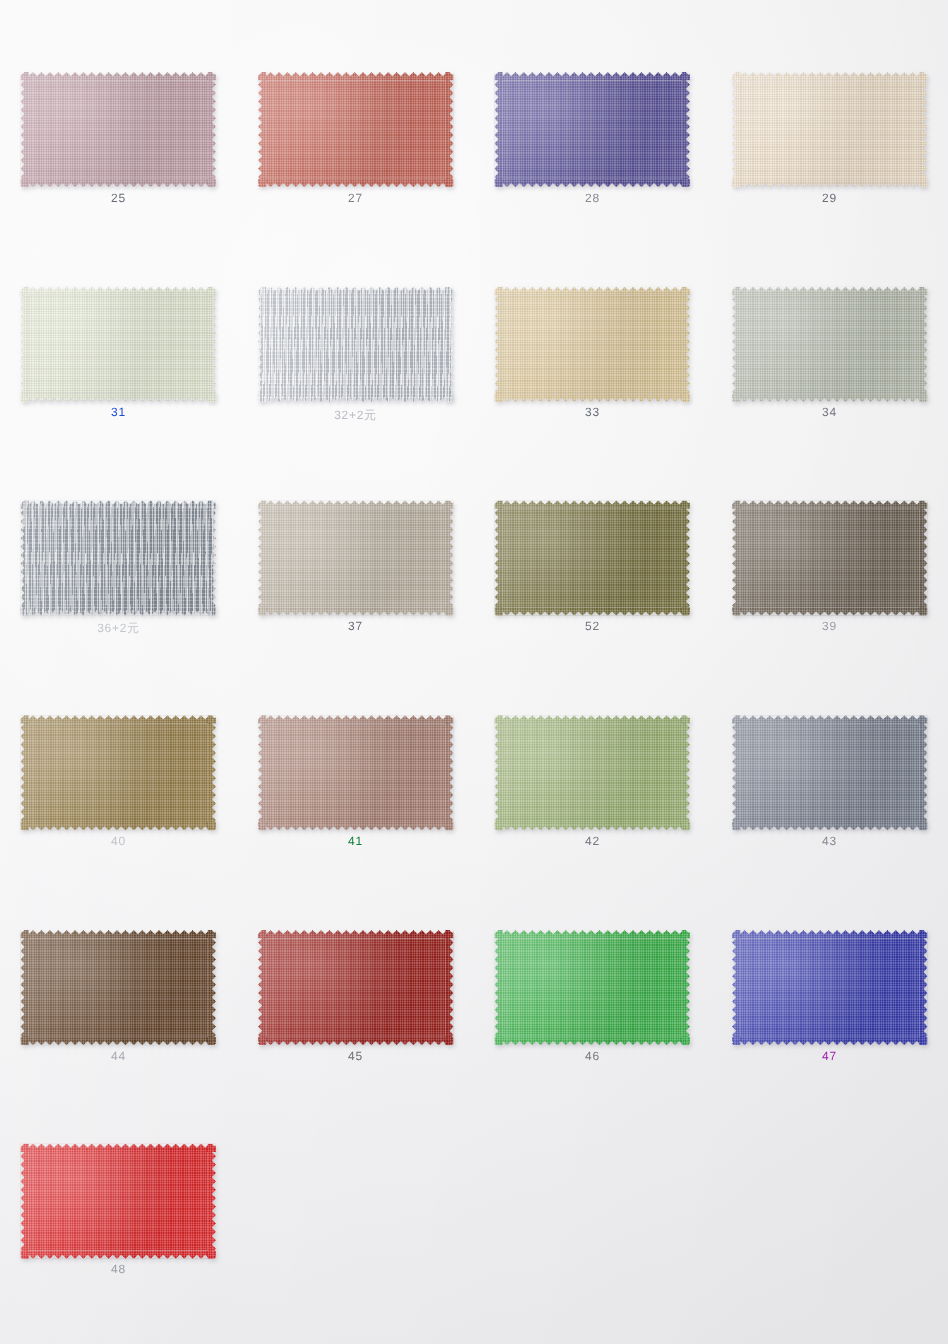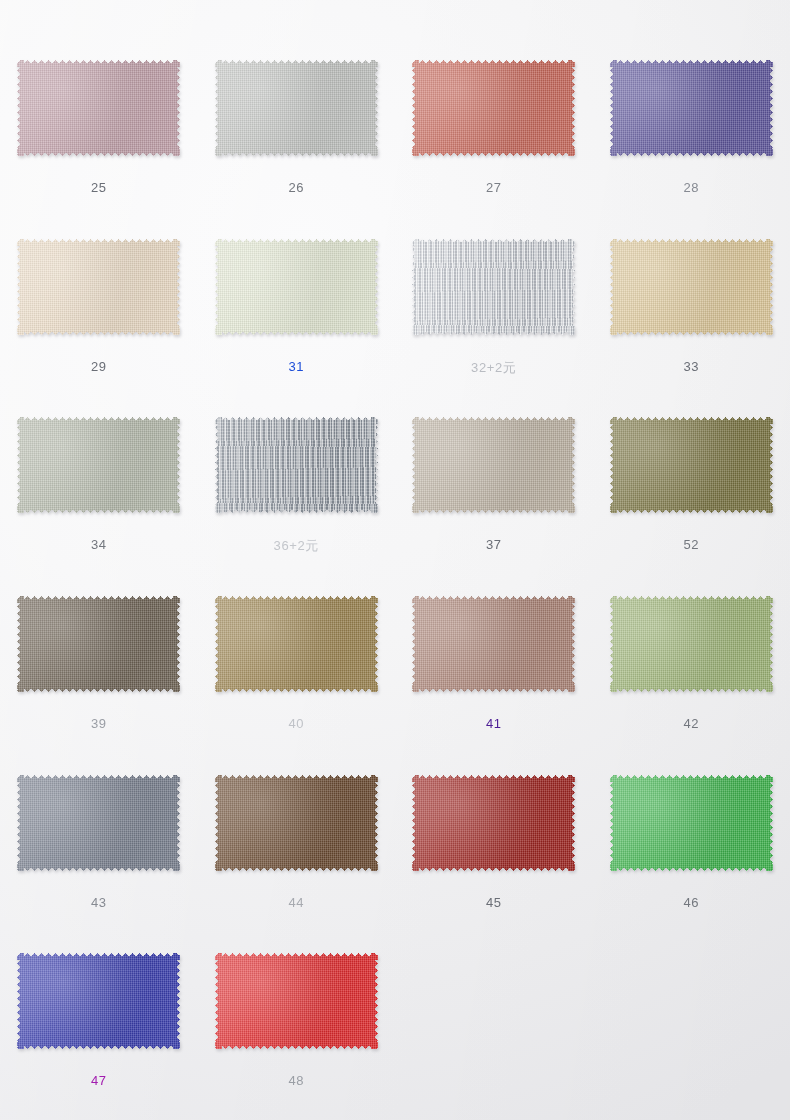--- a/index.html
+++ b/index.html
@@ -94,22 +94,22 @@
     opacity:.9;
   }
   .swatch.heather::after{
     background:
       repeating-linear-gradient(88deg, rgba(255,255,255,0.42) 0 2px, rgba(255,255,255,0) 2px 6px),
       linear-gradient(100deg, rgba(255,255,255,0.22) 0%, rgba(0,0,0,0.05) 70%, rgba(0,0,0,0.02) 100%);
   }
 
   
   .label{
-    margin-top:24px;
-    font-size:13px;
+    margin-top:4px;
+    font-size:10px;
     letter-spacing:0.6px;
     color:#6d7178;
     font-family:"Liberation Sans","DejaVu Sans",sans-serif;
     white-space:nowrap;
     user-select:none;
   }
 </style>
 </head>
 <body>
 
@@ -117,26 +117,20 @@
 
 <div id="grid">
     <div class="cell">
       <div class="swatch-wrap">
         <div class="swatch" style="background-color: rgb(195, 162, 171);"></div>
       </div>
       <div class="label" style="color: rgb(106, 110, 118);">25</div>
     </div>
     <div class="cell">
       <div class="swatch-wrap">
-        <div class="swatch" style="background-color: rgb(195, 197, 194);"></div>
-      </div>
-      <div class="label" style="color: rgb(115, 119, 126);">26</div>
-    </div>
-    <div class="cell">
-      <div class="swatch-wrap">
         <div class="swatch" style="background-color: rgb(201, 105, 92);"></div>
       </div>
       <div class="label" style="color: rgb(123, 127, 134);">27</div>
     </div>
     <div class="cell">
       <div class="swatch-wrap">
         <div class="swatch" style="background-color: rgb(94, 86, 156);"></div>
       </div>
       <div class="label" style="color: rgb(134, 138, 146);">28</div>
     </div>
@@ -197,21 +191,21 @@
     <div class="cell">
       <div class="swatch-wrap">
         <div class="swatch" style="background-color: rgb(156, 132, 80);"></div>
       </div>
       <div class="label" style="color: rgb(192, 195, 200);">40</div>
     </div>
     <div class="cell">
       <div class="swatch-wrap">
         <div class="swatch" style="background-color: rgb(171, 131, 118);"></div>
       </div>
-      <div class="label" style="color: #4c1d95;">41</div>
+      <div class="label" style="color: #15803d;">41</div>
     </div>
     <div class="cell">
       <div class="swatch-wrap">
         <div class="swatch" style="background-color: rgb(156, 179, 117);"></div>
       </div>
       <div class="label" style="color: rgb(115, 119, 126);">42</div>
     </div>
     <div class="cell">
       <div class="swatch-wrap">
         <div class="swatch" style="background-color: rgb(121, 128, 143);"></div>

